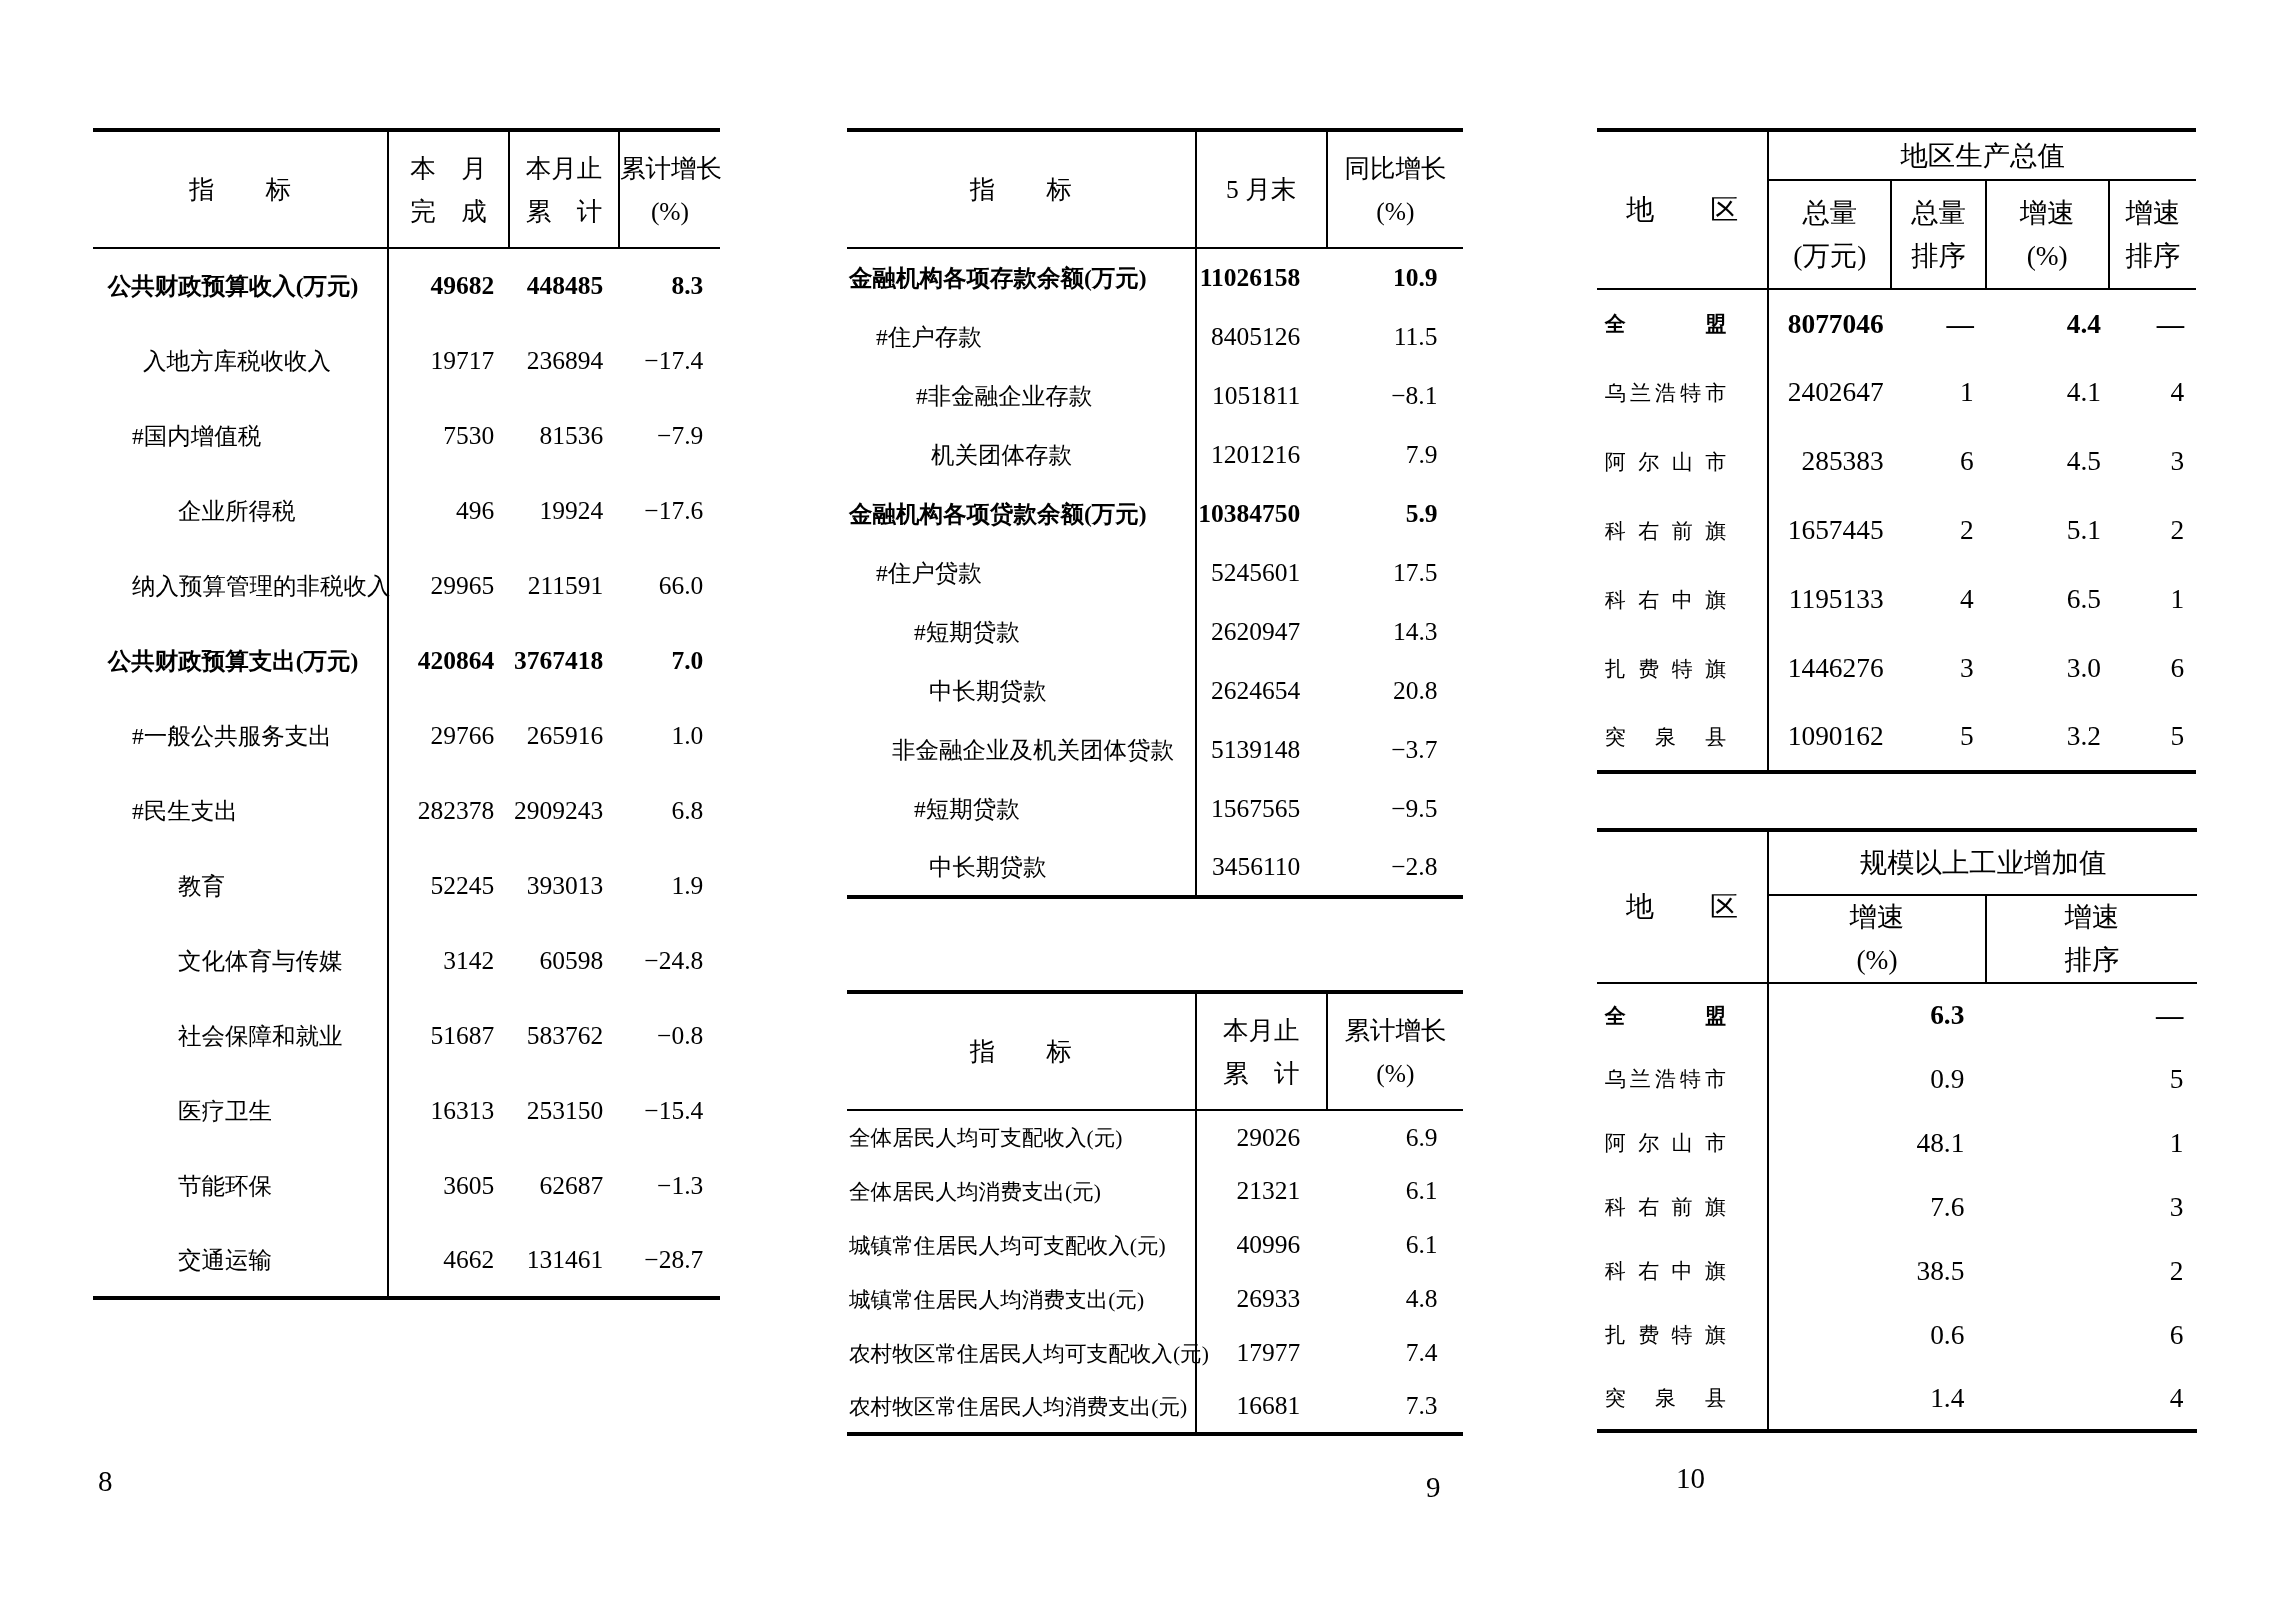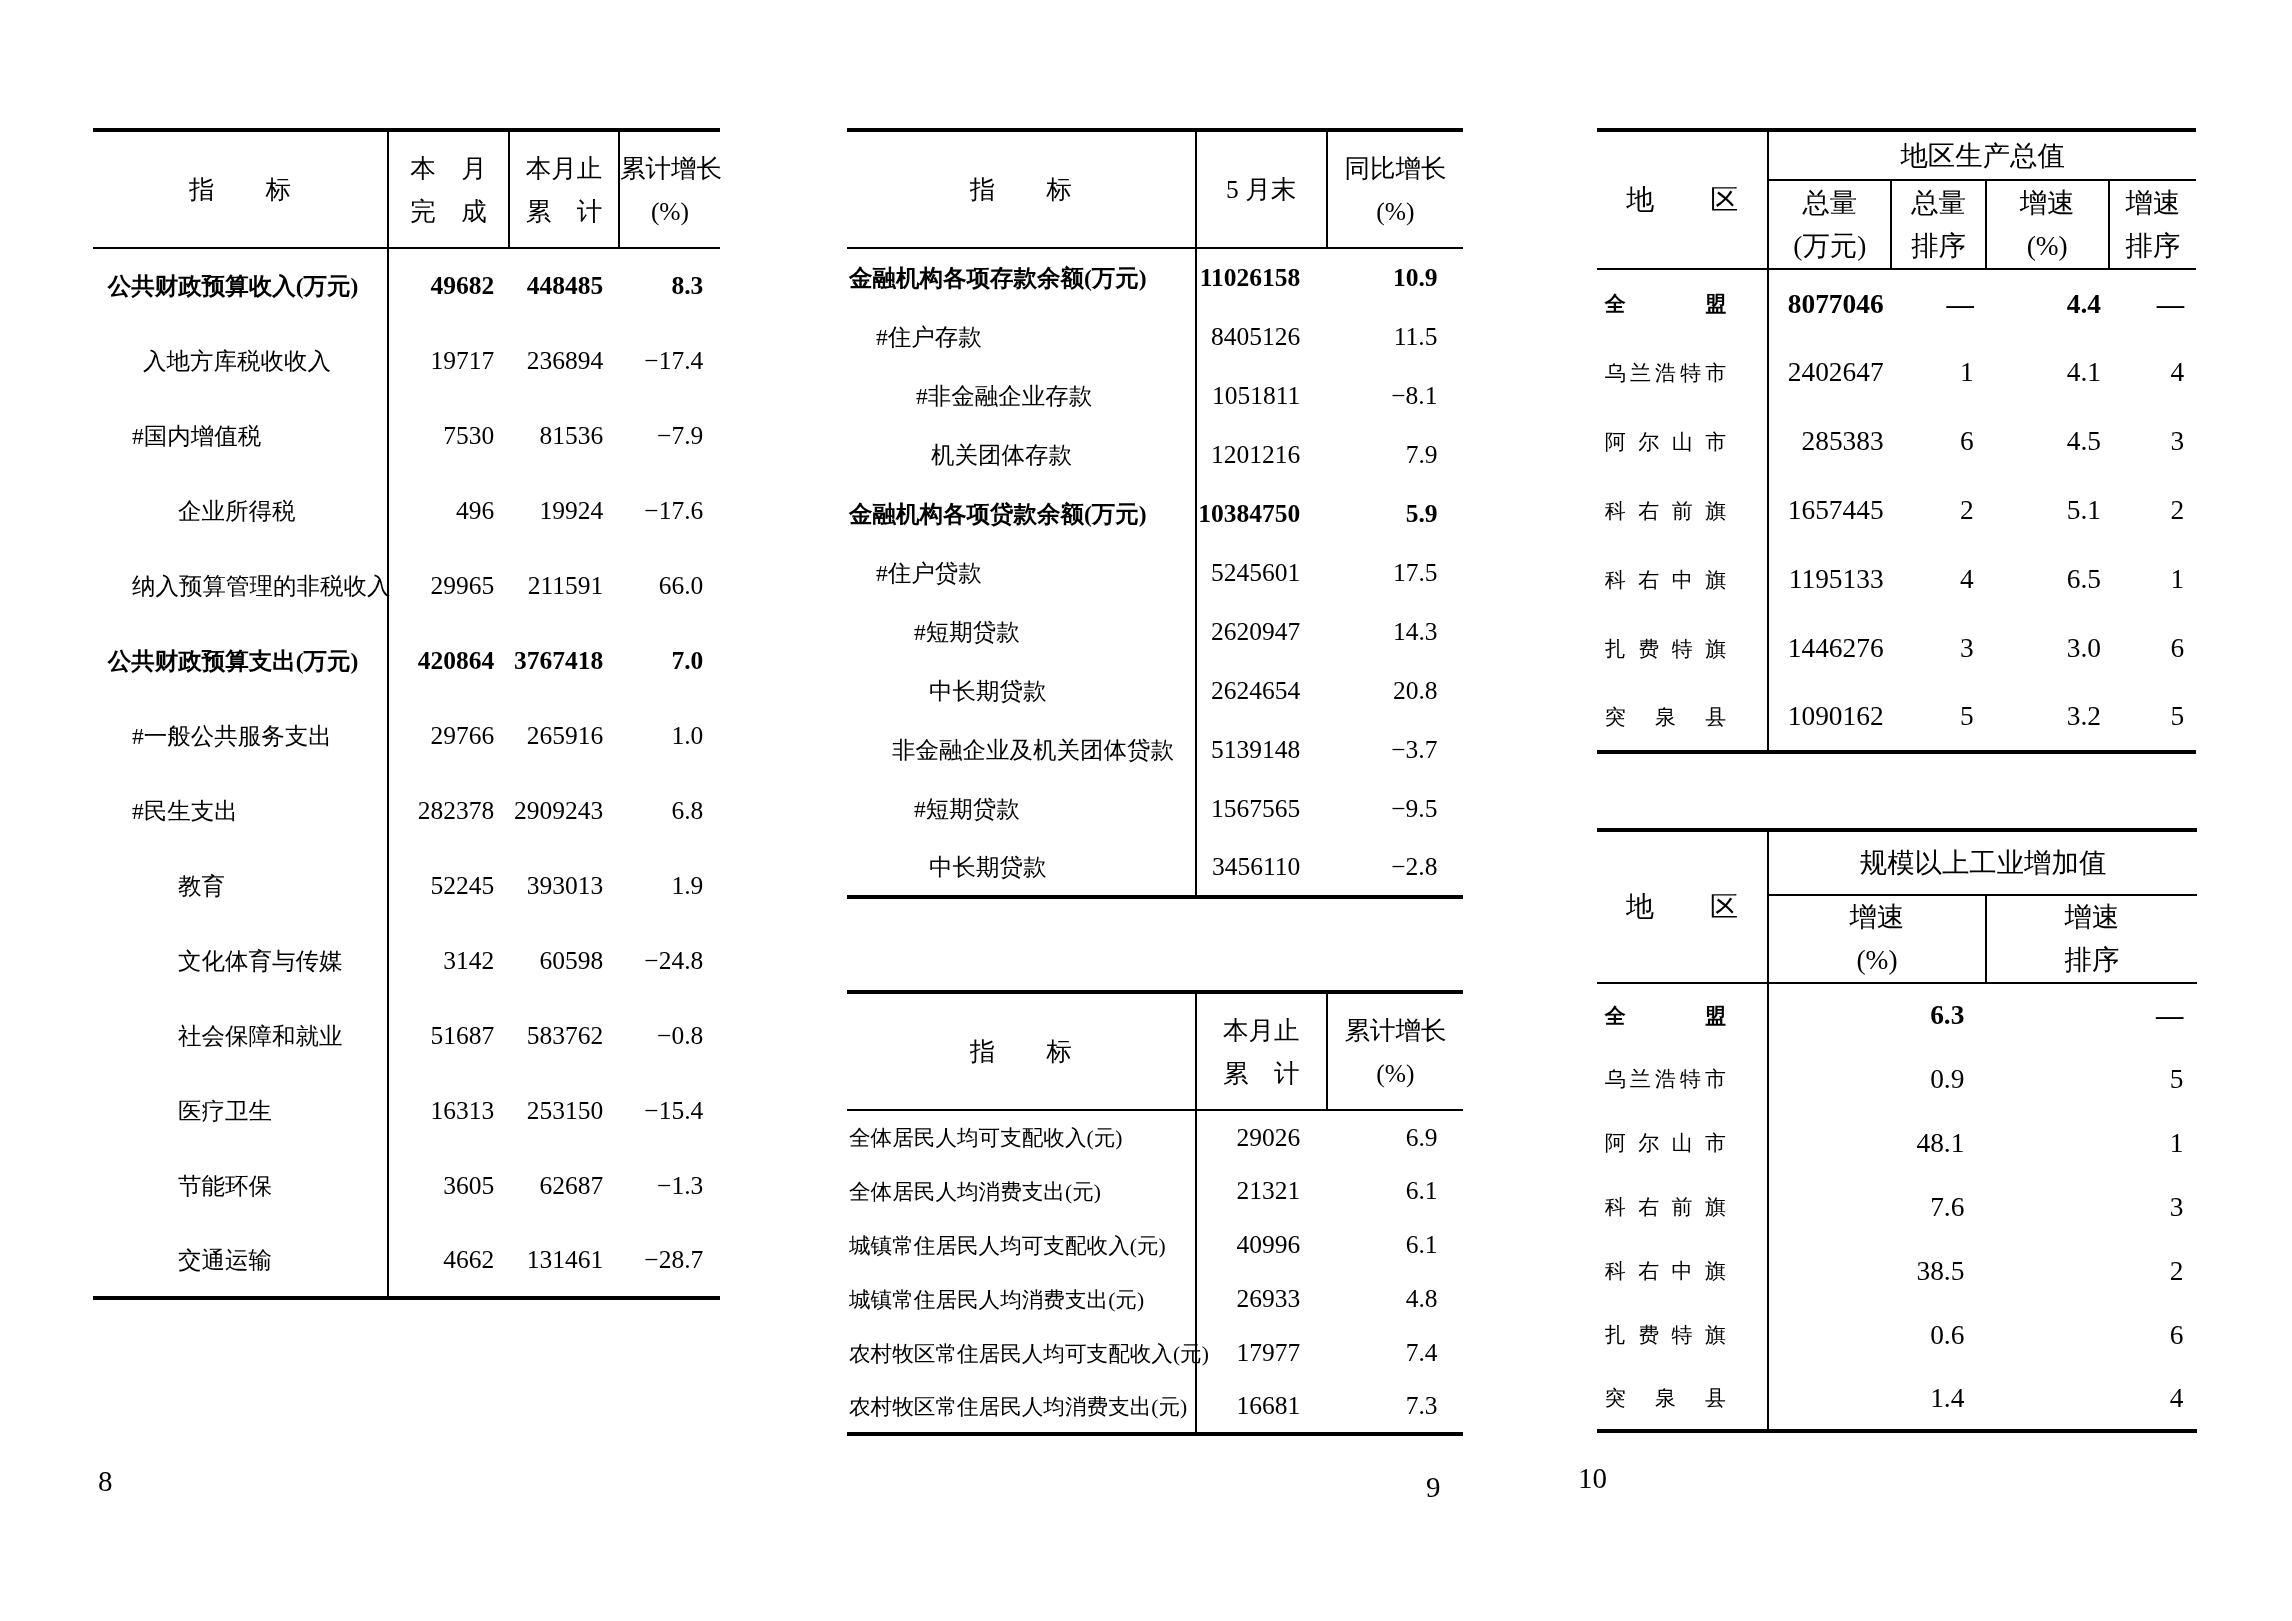--- a/index.html
+++ b/index.html
@@ -30,21 +30,21 @@
   .t-income{left:847px;top:990px;width:616px;}
   .t-income thead tr{height:118px;}
   .t-income tbody tr{height:54px;}
   .t-income .lbl{font-size:21.6px;}
   .t-finance td.c2,.t-income td.c2{padding-right:26.5px;}
   .t-finance td.c3,.t-income td.c3{padding-right:25.5px;}
 
   
   .t-gdp{left:1597px;top:128px;width:599px;}
   .t-gdp thead tr.r1{height:50px;}
-  .t-gdp thead tr.r2{height:89px;}
+  .t-gdp thead tr.r2{height:109px;}
   .t-gdp tbody tr{height:69px;}
   .t-ind{left:1597px;top:828px;width:599px;}
   .t-ind thead tr.r1{height:65px;}
   .t-ind thead tr.r2{height:84px;}
   .t-ind tbody tr{height:64px;}
   .t-gdp .hl,.t-ind .hl{font-size:27.4px;line-height:43px;}
   .grp{font-size:27.4px;}
   .rgn{font-size:21px;text-align:justify;text-align-last:justify;
        padding-left:7.8px;padding-right:41px;white-space:nowrap;}
   .rgn-h{font-size:28px;text-align:center;}
@@ -52,21 +52,21 @@
   .t-gdp td.c2{padding-right:7.8px;}
   .t-gdp td.c3{padding-right:11.8px;}
   .t-gdp td.c4{padding-right:7.8px;}
   .t-gdp td.c5{padding-right:11.8px;}
   .t-ind td.c2{padding-right:21.6px;}
   .t-ind td.c3{padding-right:13.7px;}
 
   .pagenum{position:absolute;font-size:29px;}
   .pn8{left:98px;top:1465px;}
   .pn9{left:1426px;top:1471px;}
-  .pn10{left:1578px;top:1462px;}
+  .pn10{left:1676px;top:1462px;}
 </style>
 </head>
 <body>
 
 <div class="page">
 
   <table class="tbl t-fiscal">
     <colgroup>
         <col style="width:295px">
         <col style="width:121px">

